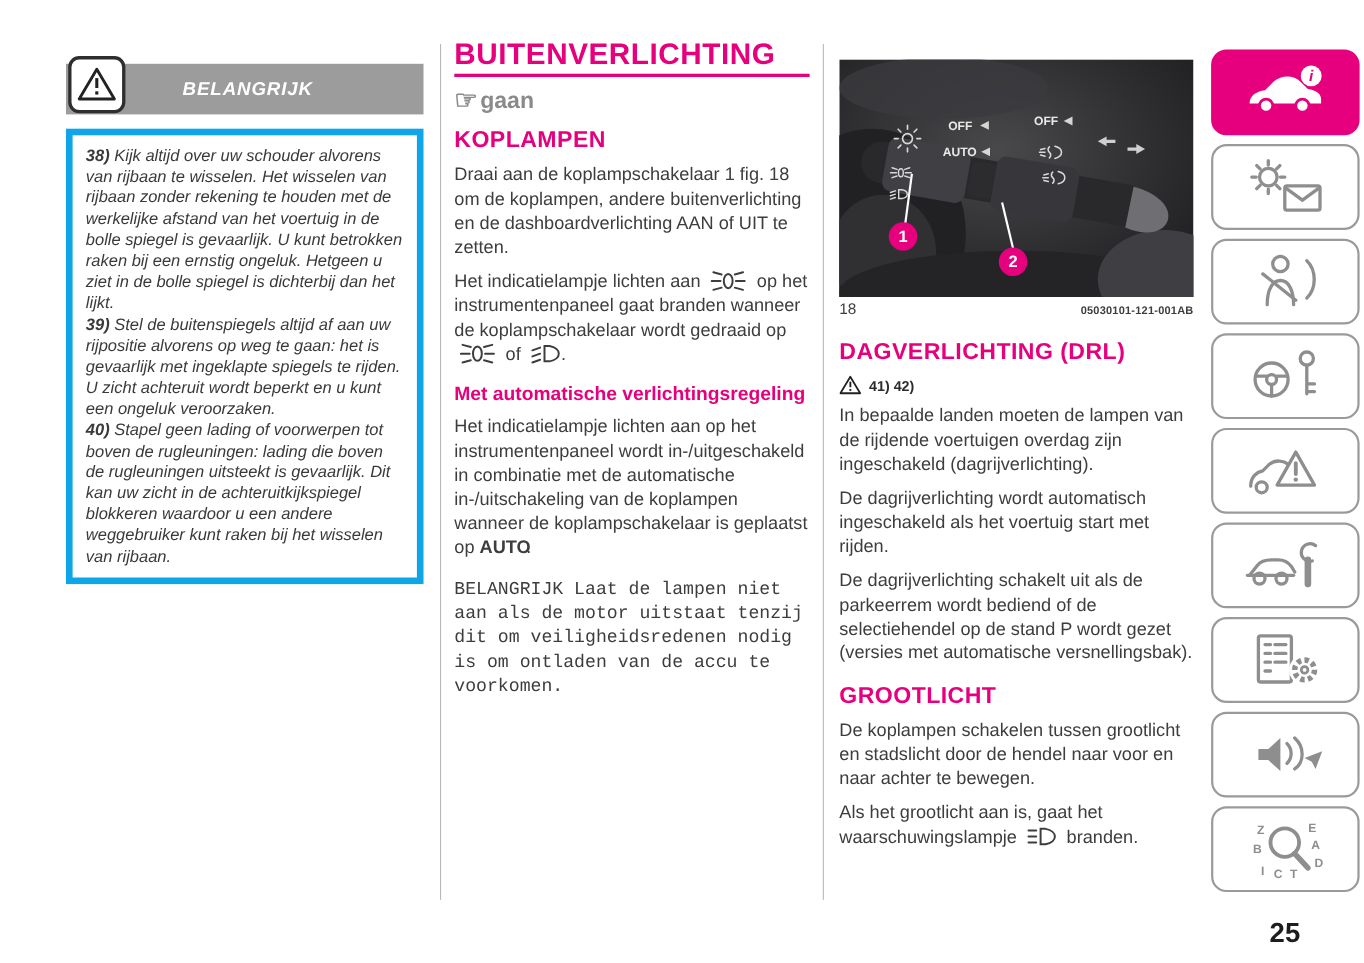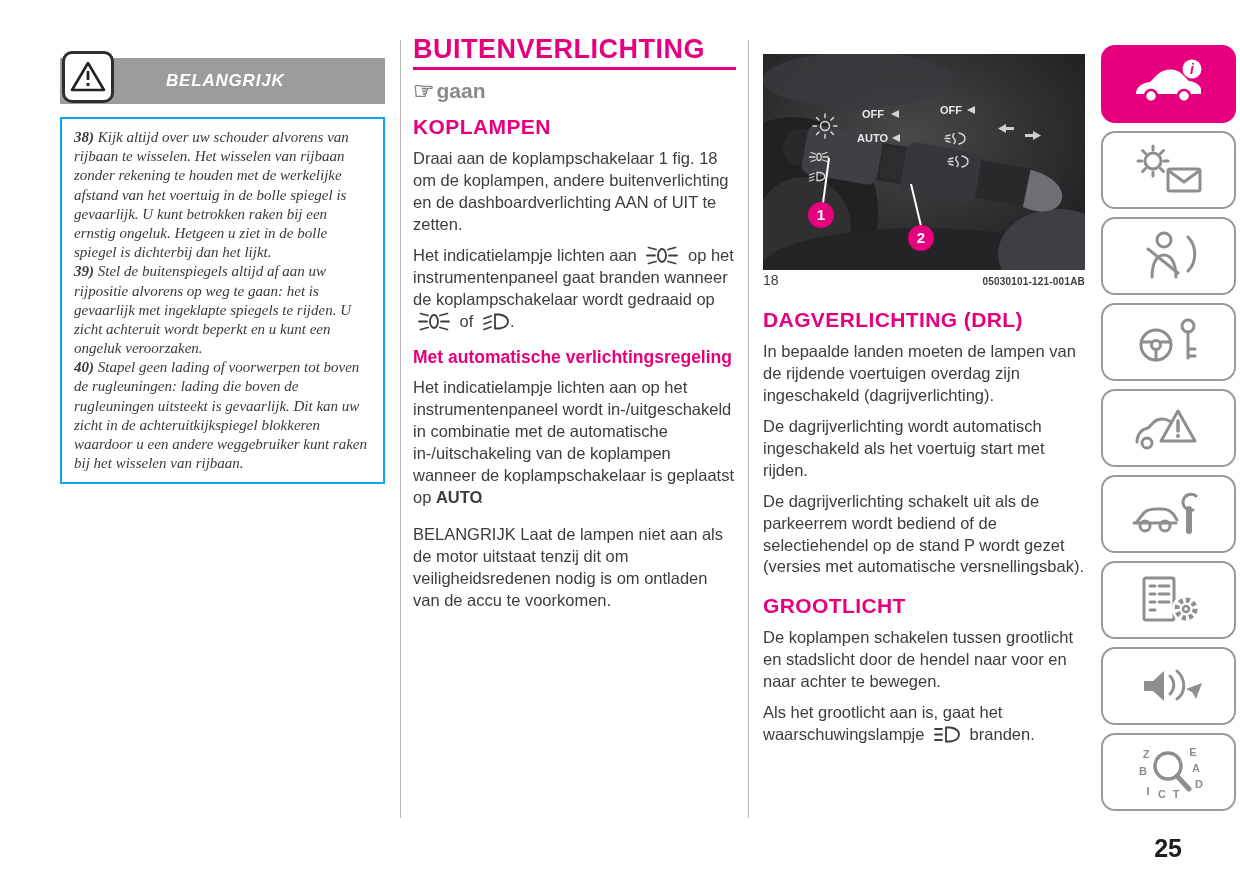--- a/index.html
+++ b/index.html
@@ -13,22 +13,22 @@
   .imp-header{position:relative;height:46px;background:#9c9c9c;}
   .warn-big{
     position:absolute;left:2px;top:-7px;width:52px;height:52px;background:#fff;
     border:3px solid #2e2e2e;border-radius:10px;display:flex;align-items:center;justify-content:center;box-sizing:border-box;
   }
   .imp-title{
     position:absolute;left:106px;top:50%;transform:translateY(-50%);
     color:#fff;font-weight:bold;font-style:italic;font-size:17px;letter-spacing:.8px;
   }
   .imp-box{
-    margin-top:13px;border:2px solid #0ea5e9;padding:9px 12px;
-    font-style:italic;font-size:15px;line-height:1.28;color:#3a3a3a;font-family:Liberation Serif, serif;
+    margin-top:13px;border:6px solid #0ea5e9;padding:9px 12px;
+    font-style:italic;font-size:15px;line-height:1.28;color:#3a3a3a;
   }
   .note{margin:0;}
   .note b{font-style:italic;}
   
   .vrule{position:absolute;top:40px;width:1px;height:778px;background:#b8b8b8;}
   
   .mid-col{position:absolute;left:413px;top:36px;width:323px;}
   .main-title{color:var(--accent);font-size:27px;font-weight:bold;letter-spacing:.5px;line-height:1;}
   .title-rule{height:3px;background:var(--accent);margin-top:4px;}
   .refmark{margin-top:7px;color:#8a8a8a;font-size:21px;font-weight:bold;display:flex;align-items:center;gap:2px;}
@@ -117,21 +117,21 @@
           <path d="M10 4 L3 6.5 M10 9.5 L3 12 M10 15 L3 17.5"></path>
         </g>
       </svg><span class="tight">.</span>
     </p>
 
     <div class="h3">Met automatische verlichtingsregeling</div>
     <p>
       <span>Het indicatielampje lichten aan op het instrumentenpaneel wordt in-/uitgeschakeld in combinatie met de automatische in-/uitschakeling van de koplampen wanneer de koplampschakelaar is geplaatst op</span>
       <b>AUTO</b><span class="tight">.</span>
     </p>
-    <p style="margin-top:16px;"><span>BELANGRIJK Laat de lampen niet aan als de motor uitstaat tenzij dit om veiligheidsredenen nodig is om ontladen van de accu te voorkomen.</span></p>
+    <p style="margin-top:16px;font-family:Liberation Mono, monospace;"><span>BELANGRIJK Laat de lampen niet aan als de motor uitstaat tenzij dit om veiligheidsredenen nodig is om ontladen van de accu te voorkomen.</span></p>
   </div>
 
   <div class="right-col body">
 
     <svg class="figure" viewBox="0 0 322 216">
       <defs>
         <radialGradient id="figbg" cx="45%" cy="38%" r="80%">
           <stop offset="0" stop-color="#49494c"></stop>
           <stop offset="0.55" stop-color="#2e2e31"></stop>
           <stop offset="1" stop-color="#1a1a1c"></stop>
@@ -192,20 +192,28 @@
       <line x1="158" y1="172" x2="148" y2="130" stroke="#ffffff" stroke-width="2"></line>
       <circle cx="158" cy="184" r="13" fill="#e6007e"></circle>
       <text x="158" y="189" class="callout">2</text>
     </svg>
     <div class="fig-caption">
       <span>18</span>
       <span class="fig-code">05030101-121-001AB</span>
     </div>
 
     <div class="h2" style="margin-top:20px;">DAGVERLICHTING (DRL)</div>
+    <div class="refs">
+      <svg width="20" height="18" viewBox="0 0 20 18">
+        <path d="M10 1.5 L19 16.5 H1 Z" fill="#fff" stroke="#222" stroke-width="1.6" stroke-linejoin="round"></path>
+        <rect x="9.2" y="6" width="1.7" height="5" fill="#222"></rect>
+        <rect x="9.2" y="12.6" width="1.7" height="1.8" fill="#222"></rect>
+      </svg>
+      <span>41) 42)</span>
+    </div>
     <p><span>In bepaalde landen moeten de lampen van de rijdende voertuigen overdag zijn ingeschakeld (dagrijverlichting).</span></p>
     <p><span>De dagrijverlichting wordt automatisch ingeschakeld als het voertuig start met rijden.</span></p>
     <p><span>De dagrijverlichting schakelt uit als de parkeerrem wordt bediend of de selectiehendel op de stand P wordt gezet (versies met automatische versnellingsbak).</span></p>
 
     <div class="h2" style="margin-top:16px;">GROOTLICHT</div>
     <p><span>De koplampen schakelen tussen grootlicht en stadslicht door de hendel naar voor en naar achter te bewegen.</span></p>
     <p>
       <span>Als het grootlicht aan is, gaat het waarschuwingslampje</span>
       <svg class="ic" width="30" height="19" viewBox="0 0 30 19">
         <g stroke="#3d3d3d" stroke-width="1.8" fill="none" stroke-linecap="round">

